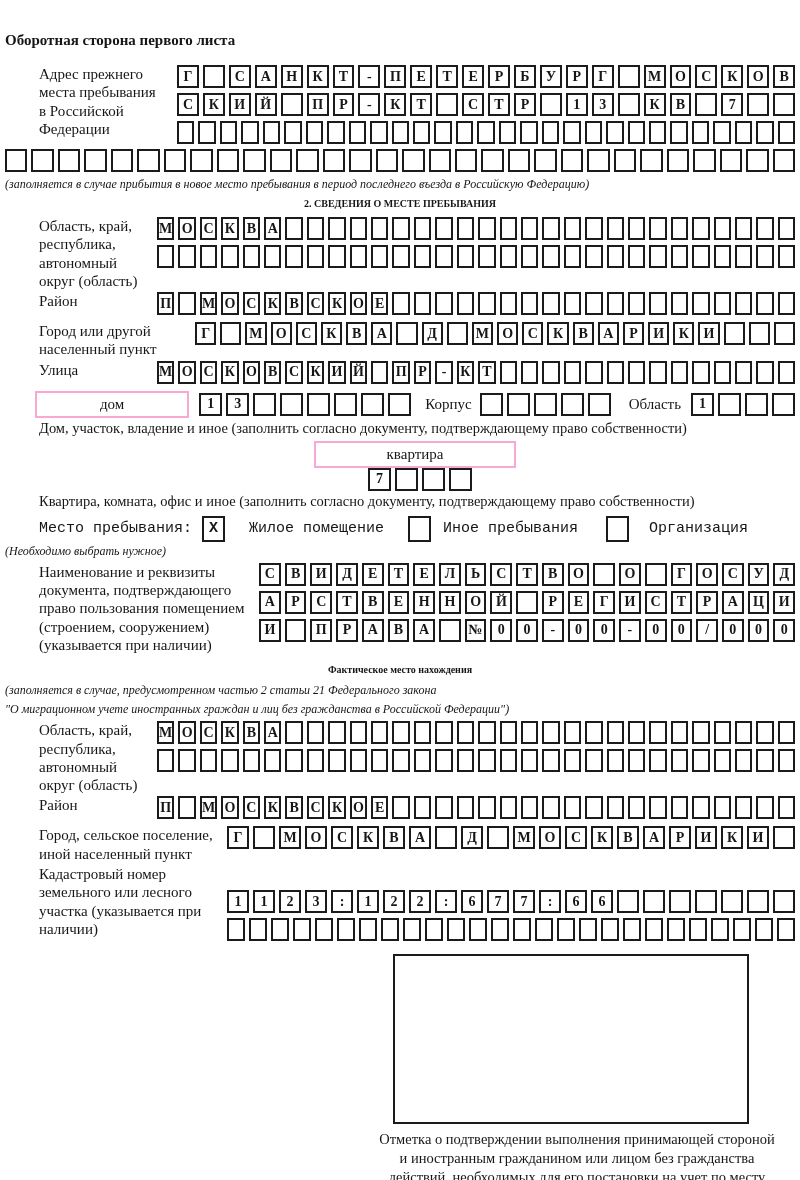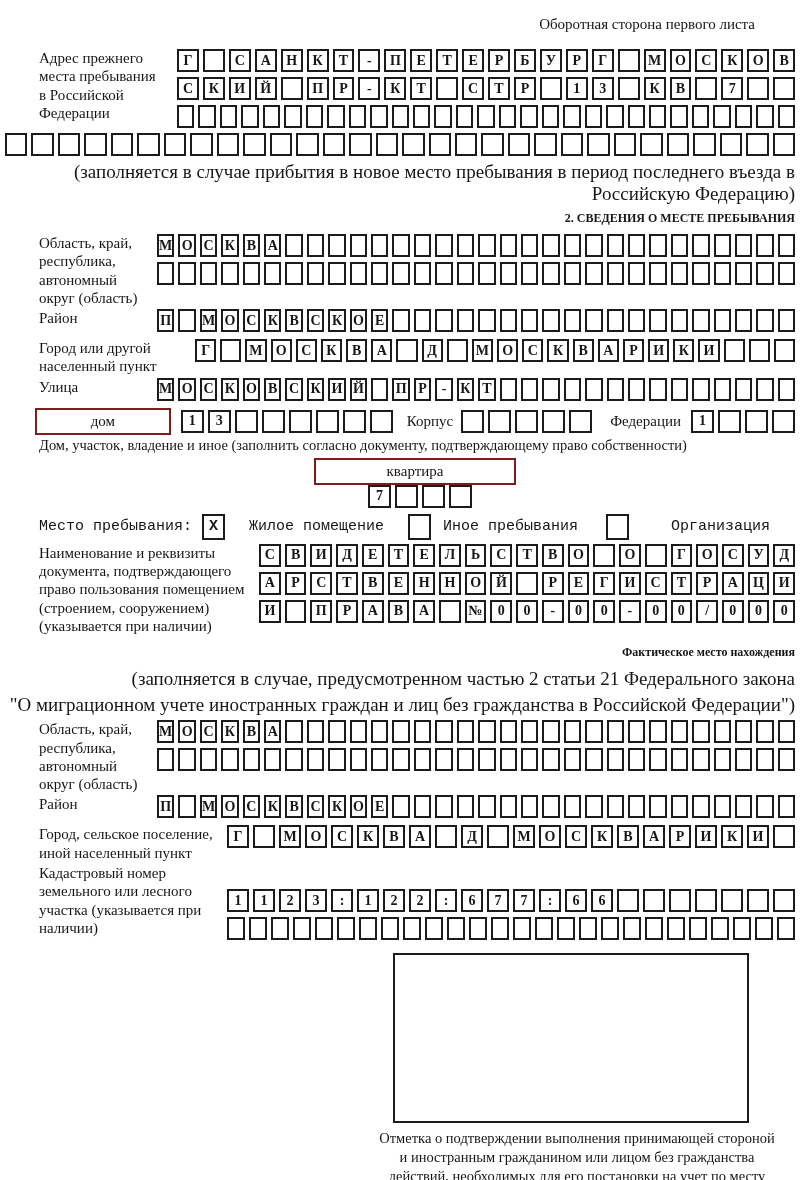--- a/index.html
+++ b/index.html
@@ -1,38 +1,38 @@
 <!DOCTYPE html>
 <html lang="ru"><head>
 <meta charset="utf-8">
 <style>
   html,body{margin:0;padding:0;background:#fff;}
   body{width:800px;height:1180px;overflow:hidden;color:#161616;
        font-family:"Liberation Serif","DejaVu Serif",serif;}
   .page{box-sizing:border-box;width:800px;height:1180px;padding:8px 5px 0 5px;}
 
-  .header-note{text-align:right;font-size:15px;padding-right:40px;margin:8px 0 16px 0;}
+  .header-note{text-align:left;font-size:15px;padding-right:40px;margin:24px 0 16px 0;font-weight:bold;}
 
   .frow{display:flex;align-items:flex-start;}
   .label{font-size:15px;line-height:1.22;margin-left:34px;flex:0 0 auto;}
   .gridcol{flex:1;min-width:0;}
 
   .cellrow{display:flex;gap:4px;margin-bottom:5px;}
   .cellrow .cell{flex:1 1 0;}
   .cell{height:23px;border:2px solid #1b1b1b;box-sizing:border-box;
         display:flex;align-items:center;justify-content:center;
         font-size:14px;font-weight:bold;background:#fff;}
   .cells-fixed{display:flex;gap:4px;}
   .cells-fixed .cell{flex:0 0 23px;}
 
-  .note-c{text-align:right;font-size:19px;margin:2px 0 4px 0;}
+  .note-c{text-align:left;font-size:12px;margin:2px 0 4px 0;font-style:italic;}
   .caption-l{font-size:14.5px;margin:0 0 4px 34px;}
-  .sec-title{text-align:right;font-weight:bold;font-size:12px;margin:6px 0 8px 0;}
-
-  .widebox{border:2px solid #7f1d1d;height:27px;box-sizing:border-box;
+  .sec-title{text-align:center;font-weight:bold;font-size:10px;margin:6px 0 8px 0;}
+
+  .widebox{border:2px solid #f9a8d4;height:27px;box-sizing:border-box;
            display:flex;align-items:center;justify-content:center;font-size:15px;}
   .inline-lbl{font-size:15px;line-height:27px;}
 
   .chkrow{display:flex;align-items:center;margin:6px 0 2px 34px;font-size:15px;font-family:Liberation Mono, monospace;}
   .chk{width:23px;height:26px;border:2px solid #1b1b1b;box-sizing:border-box;
        display:flex;align-items:center;justify-content:center;
        font-size:15px;font-weight:bold;flex:0 0 auto;}
 
   .stamp-box{margin:8px 0 6px 388px;width:356px;height:170px;
              border:2px solid #1b1b1b;box-sizing:border-box;}
@@ -367,49 +367,51 @@
           <span class="cell"></span>
         </div>
       <div class="inline-lbl" style="margin-left:14px">Корпус</div>
       <div class="cells-fixed" style="margin-left:8px">
           <span class="cell"></span>
           <span class="cell"></span>
           <span class="cell"></span>
           <span class="cell"></span>
           <span class="cell"></span>
         </div>
-      <div class="inline-lbl" style="margin-left:18px">Федерации</div>
+      <div class="inline-lbl" style="margin-left:18px">Область</div>
       <div class="cells-fixed" style="margin-left:10px">
           <span class="cell">1</span>
           <span class="cell"></span>
           <span class="cell"></span>
           <span class="cell"></span>
         </div>
     </div>
     <div class="caption-l">Дом, участок, владение и иное (заполнить согласно документу, подтверждающему право собственности)</div>
 
     <div class="frow mb2" style="margin-left:30px;align-items:center;flex-direction:column;">
       <div class="widebox" style="width:202px">квартира</div>
       <div class="cells-fixed" style="margin-left:10px">
           <span class="cell">7</span>
           <span class="cell"></span>
           <span class="cell"></span>
           <span class="cell"></span>
         </div>
     </div>
+    <div class="caption-l">Квартира, комната, офис и иное (заполнить согласно документу, подтверждающему право собственности)</div>
 
     <div class="chkrow">
       <span>Место пребывания:</span>
       <span class="chk" style="margin-left:10px">X</span>
       <span style="margin-left:24px">Жилое помещение</span>
       <span class="chk" style="margin-left:24px"></span>
       <span style="margin-left:12px">Иное пребывания</span>
       <span class="chk" style="margin-left:28px"></span>
-      <span style="margin-left:42px">Организация</span>
-    </div>
+      <span style="margin-left:20px">Организация</span>
+    </div>
+    <div class="note-c">(Необходимо выбрать нужное)</div>
 
     <div class="frow mt4">
       <div class="label" style="width:212px">Наименование и реквизиты документа, подтверждающего право пользования помещением (строением, сооружением) (указывается при наличии)</div>
       <div class="gridcol" style="margin-left:8px">
         <div class="cellrow">
             <span class="cell">С</span>
             <span class="cell">В</span>
             <span class="cell">И</span>
             <span class="cell">Д</span>
             <span class="cell">Е</span>

